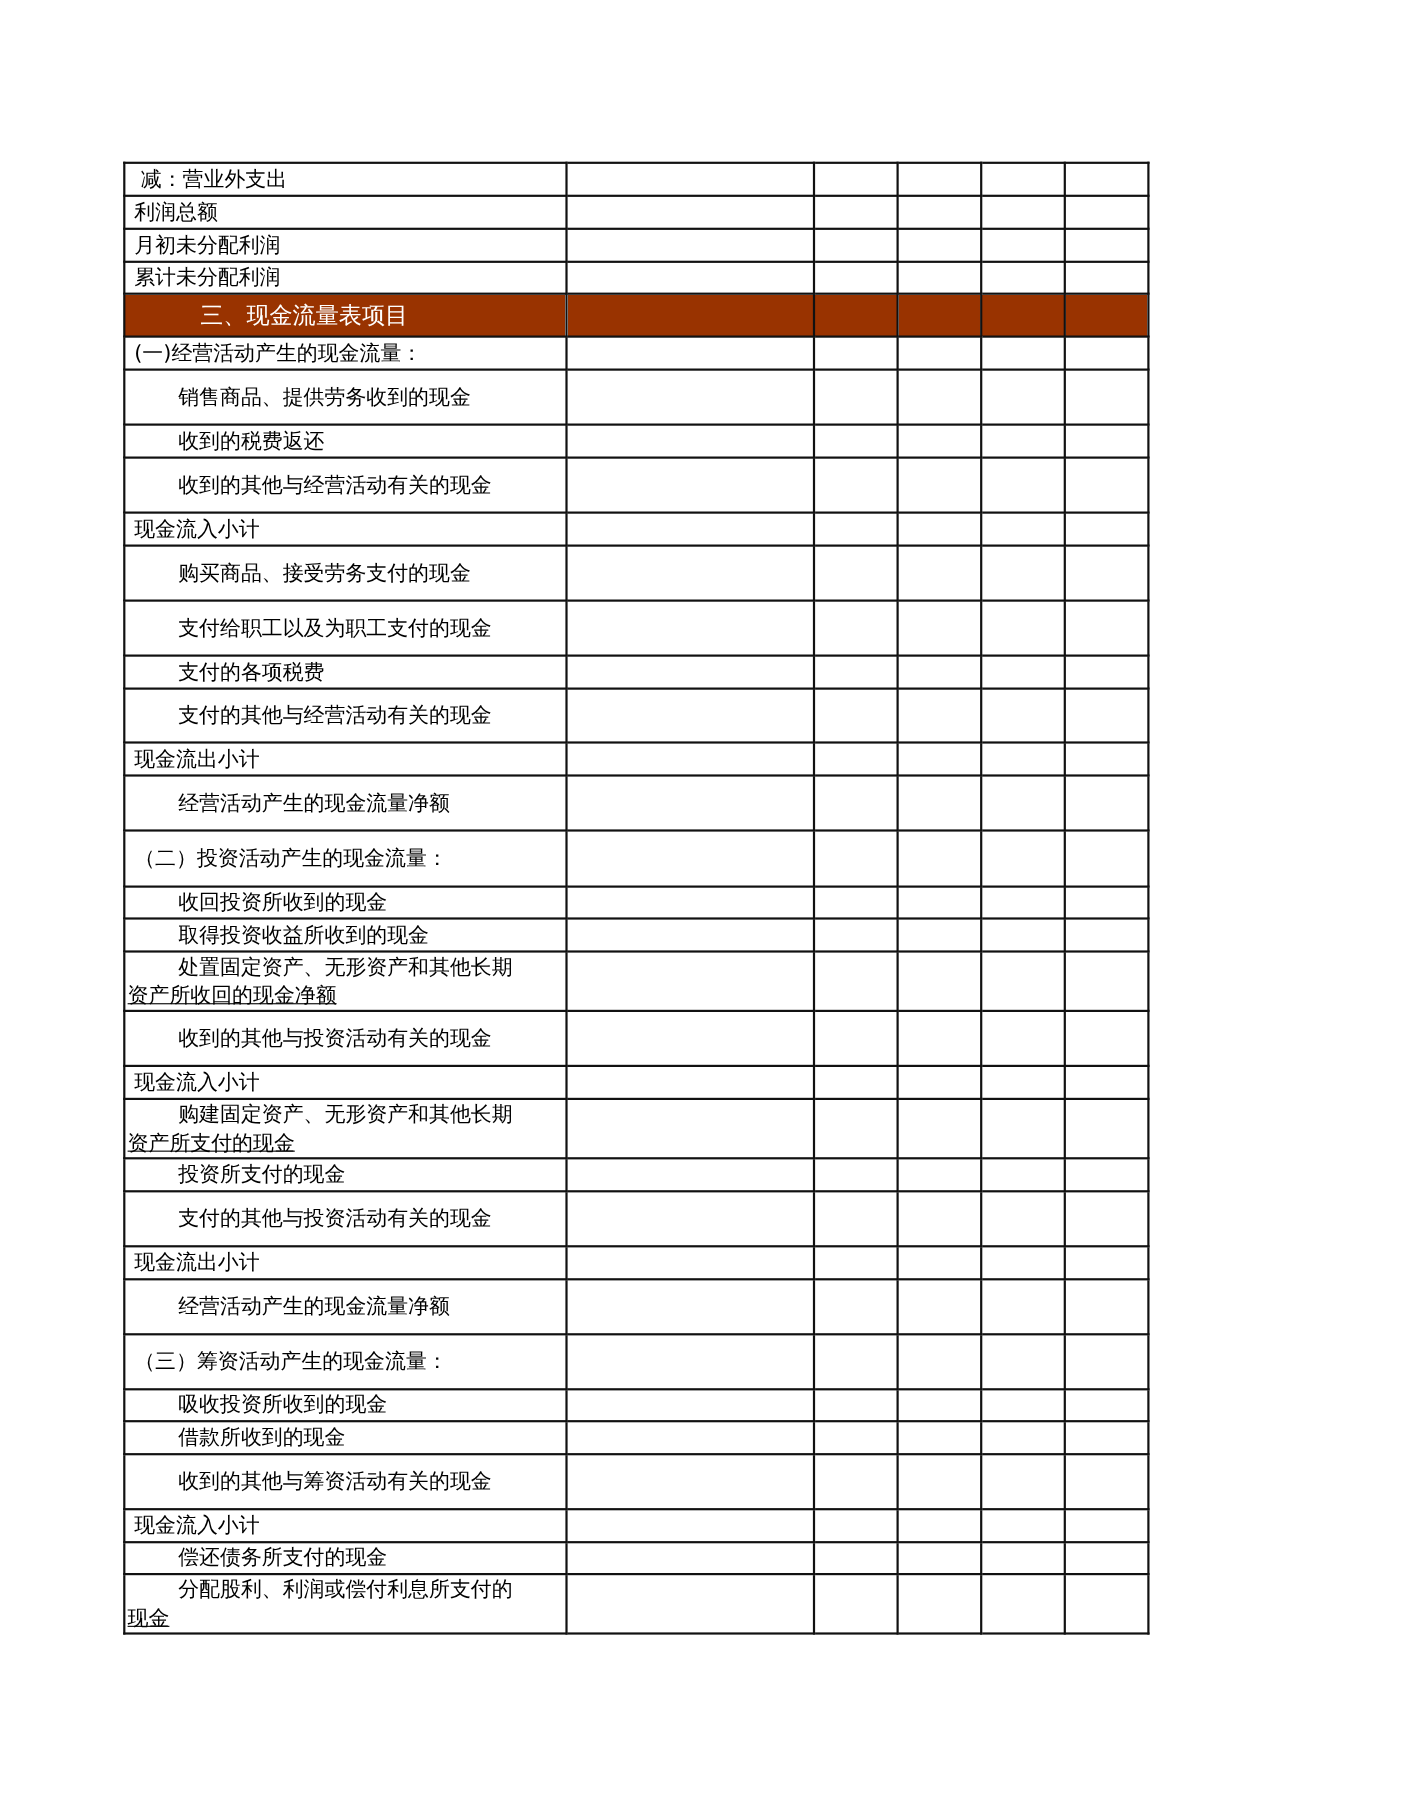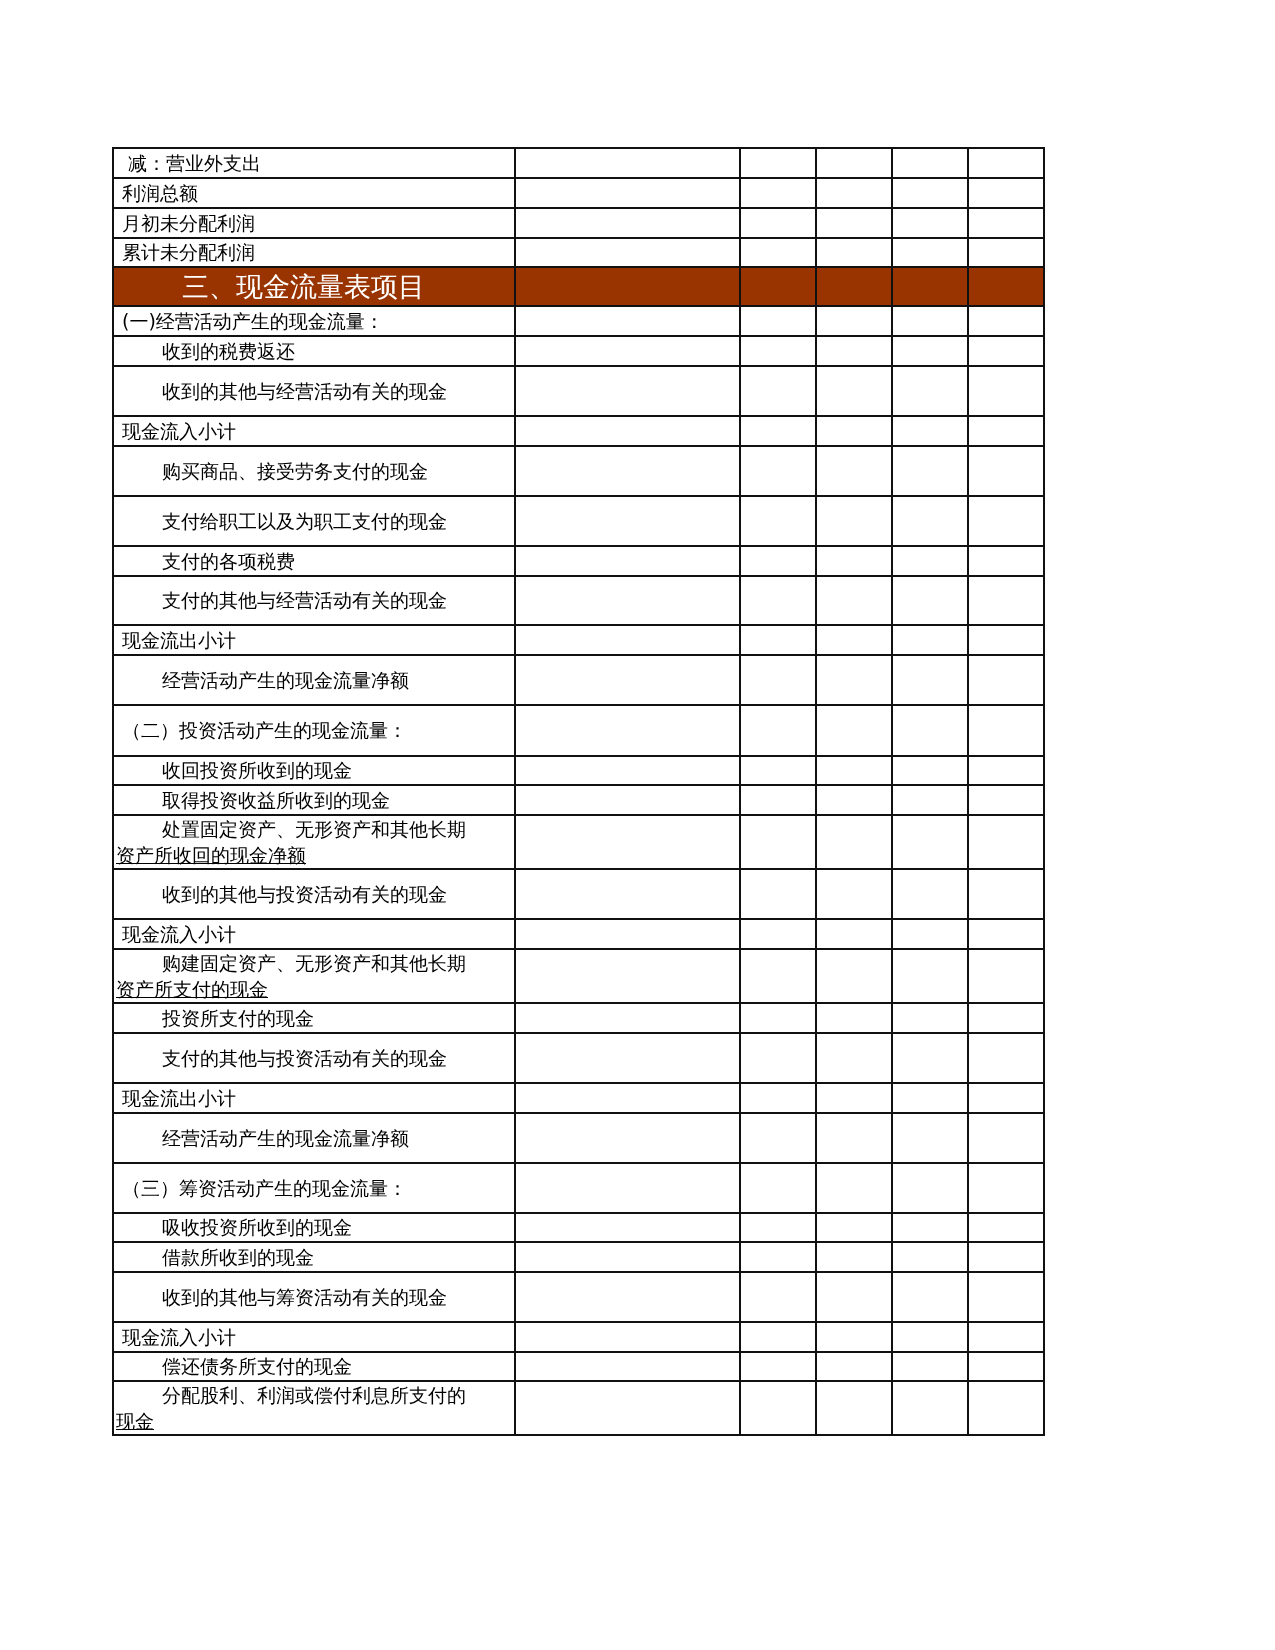--- a/index.html
+++ b/index.html
@@ -8,21 +8,21 @@
   #sheet { position: absolute; left: 112px; top: 147px; border-collapse: collapse; table-layout: fixed; }
   #sheet td { border: 2px solid #111; padding: 0; font-size: 19px; line-height: 25px;
               overflow: hidden; white-space: nowrap; vertical-align: middle; }
   #sheet td.label { padding-left: 8px; }
   #sheet td.indent1 { padding-left: 14px; }
   #sheet td.indent2 { padding-left: 48px; }
   #sheet td.wrap { white-space: normal; padding-left: 0; vertical-align: bottom; line-height: 26px; }
   #sheet td.wrap .first { display: block; padding-left: 48px; }
   #sheet td.wrap .rest { display: block; padding-left: 2px; text-decoration: underline; text-decoration-thickness: 1px; }
   #sheet tr.section td { background: #993300; }
-  #sheet tr.section td.label { color: #ffffff; font-size: 27px; padding-left: 68px; line-height: 36px; }
+  #sheet tr.section td.label { color: #ffffff; font-size: 21px; padding-left: 68px; line-height: 36px; }
   col.c0 { width: 402px; }
   col.c1 { width: 225px; }
   col.c2 { width: 76px; }
   col.c3 { width: 76px; }
   col.c4 { width: 76px; }
   col.c5 { width: 76px; }
 </style>
 </head>
 <body>
 
@@ -77,20 +77,28 @@
         <td></td>
       </tr>
       <tr style="height: 30px;">
         <td class="label" style="height: 28px;"><span>(一)经营活动产生的现金流量：</span></td>
         <td></td>
         <td></td>
         <td></td>
         <td></td>
         <td></td>
       </tr>
+      <tr style="height: 50px;">
+        <td class="indent2" style="height: 48px;"><span>销售商品、提供劳务收到的现金</span></td>
+        <td></td>
+        <td></td>
+        <td></td>
+        <td></td>
+        <td></td>
+      </tr>
       <tr style="height: 30px;">
         <td class="indent2" style="height: 28px; border-radius: 11px;"><span>收到的税费返还</span></td>
         <td></td>
         <td></td>
         <td></td>
         <td></td>
         <td></td>
       </tr>
       <tr style="height: 50px;">
         <td class="indent2" style="height: 48px;"><span>收到的其他与经营活动有关的现金</span></td>

